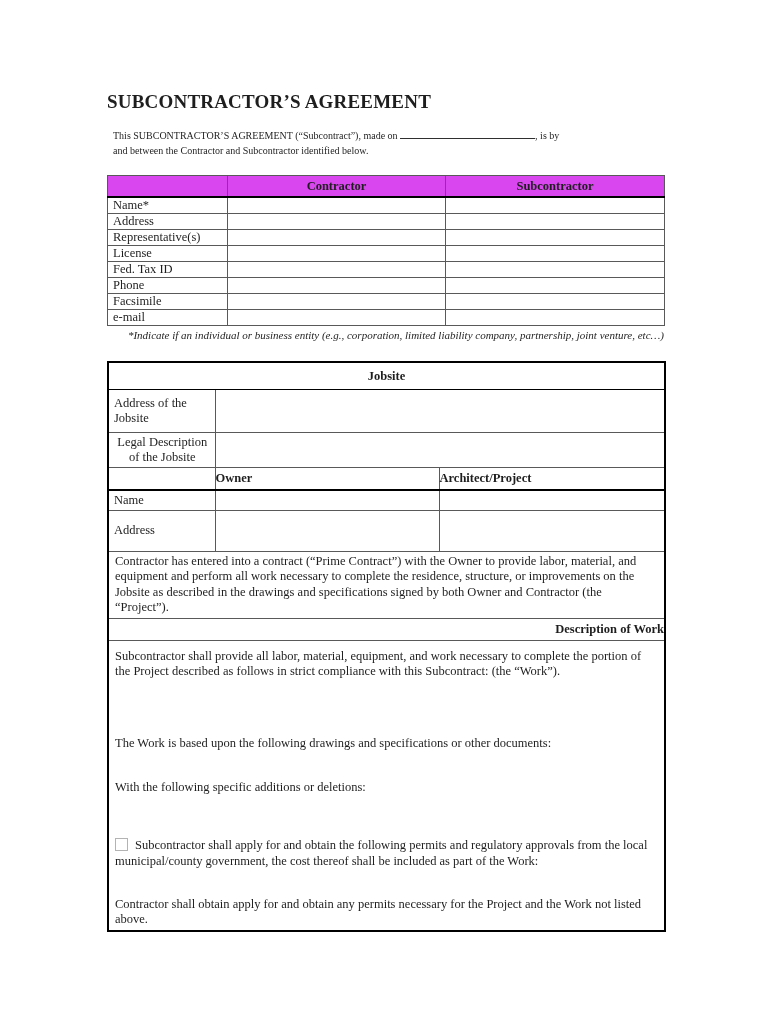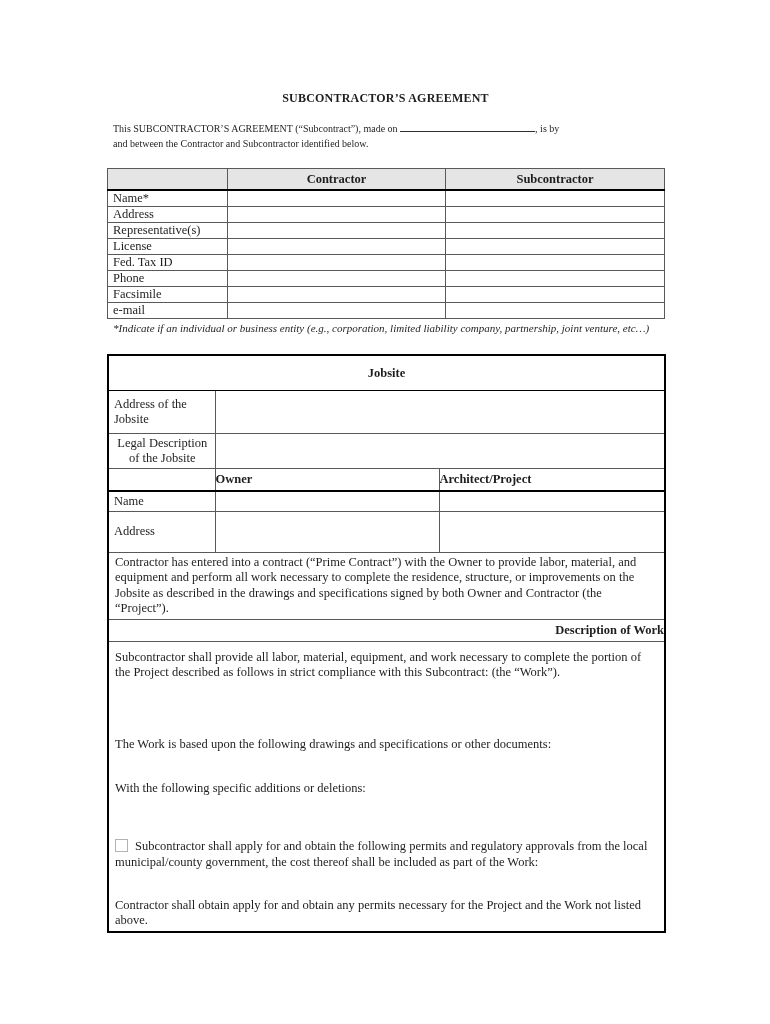--- a/index.html
+++ b/index.html
@@ -10,23 +10,23 @@
     color:#1e1e1e;
     -webkit-font-smoothing:antialiased;
   }
   .page {
     position:relative;
     width:770px; height:1024px;
     padding:91px 106px 0 107px;
     overflow:hidden;
   }
   .doc-title {
-    text-align:center;
-    font-weight:bold;
-    font-size:12px;
+    text-align:left;
+    font-weight:bold;
+    font-size:19px;
     letter-spacing:.2px;
   }
   .intro {
     margin-top:14px;
     padding-left:6px;
     font-size:10px;
     line-height:15.2px;
     width:560px;
   }
   .intro .line1 { white-space:nowrap; }
@@ -41,41 +41,42 @@
     table-layout:fixed;
     width:557px;
     font-size:12.5px;
     line-height:15px;
   }
   
   .parties-table { margin-top:17px; border:1.5px solid #000; }
   .parties-table th, .parties-table td { border:1px solid #595959; }
   .parties-table th {
     height:21px;
-    background:#e5e5e5;
+    background:#d946ef;
     border-bottom:2px solid #000;
     font-weight:bold;
     text-align:center;
     vertical-align:middle;
   }
   .parties-table td { height:15.6px; vertical-align:middle; }
   .parties-table td.lbl { padding-left:5px; }
   .footnote {
     margin-top:3px;
     padding-left:6px;
     font-style:italic;
     font-size:11px;
     line-height:13px;
+    text-align:right;
   }
   
   .jobsite-table { margin-top:19px; border:2px solid #000; }
   .jobsite-table td { border:1px solid #595959; vertical-align:middle; }
   .jobsite-table td.lbl { padding:2px 4px 2px 5px; }
   .jobsite-title {
-    height:36px;
+    height:28px;
     font-weight:bold;
     text-align:center;
     border-bottom:1.5px solid #000 !important;
   }
   .row-jobsite-address td { height:43px; }
   .row-legal td { height:33px;text-align:center; }
   .subhdr td {
     height:22px;
     font-weight:bold;
     text-align:left;

